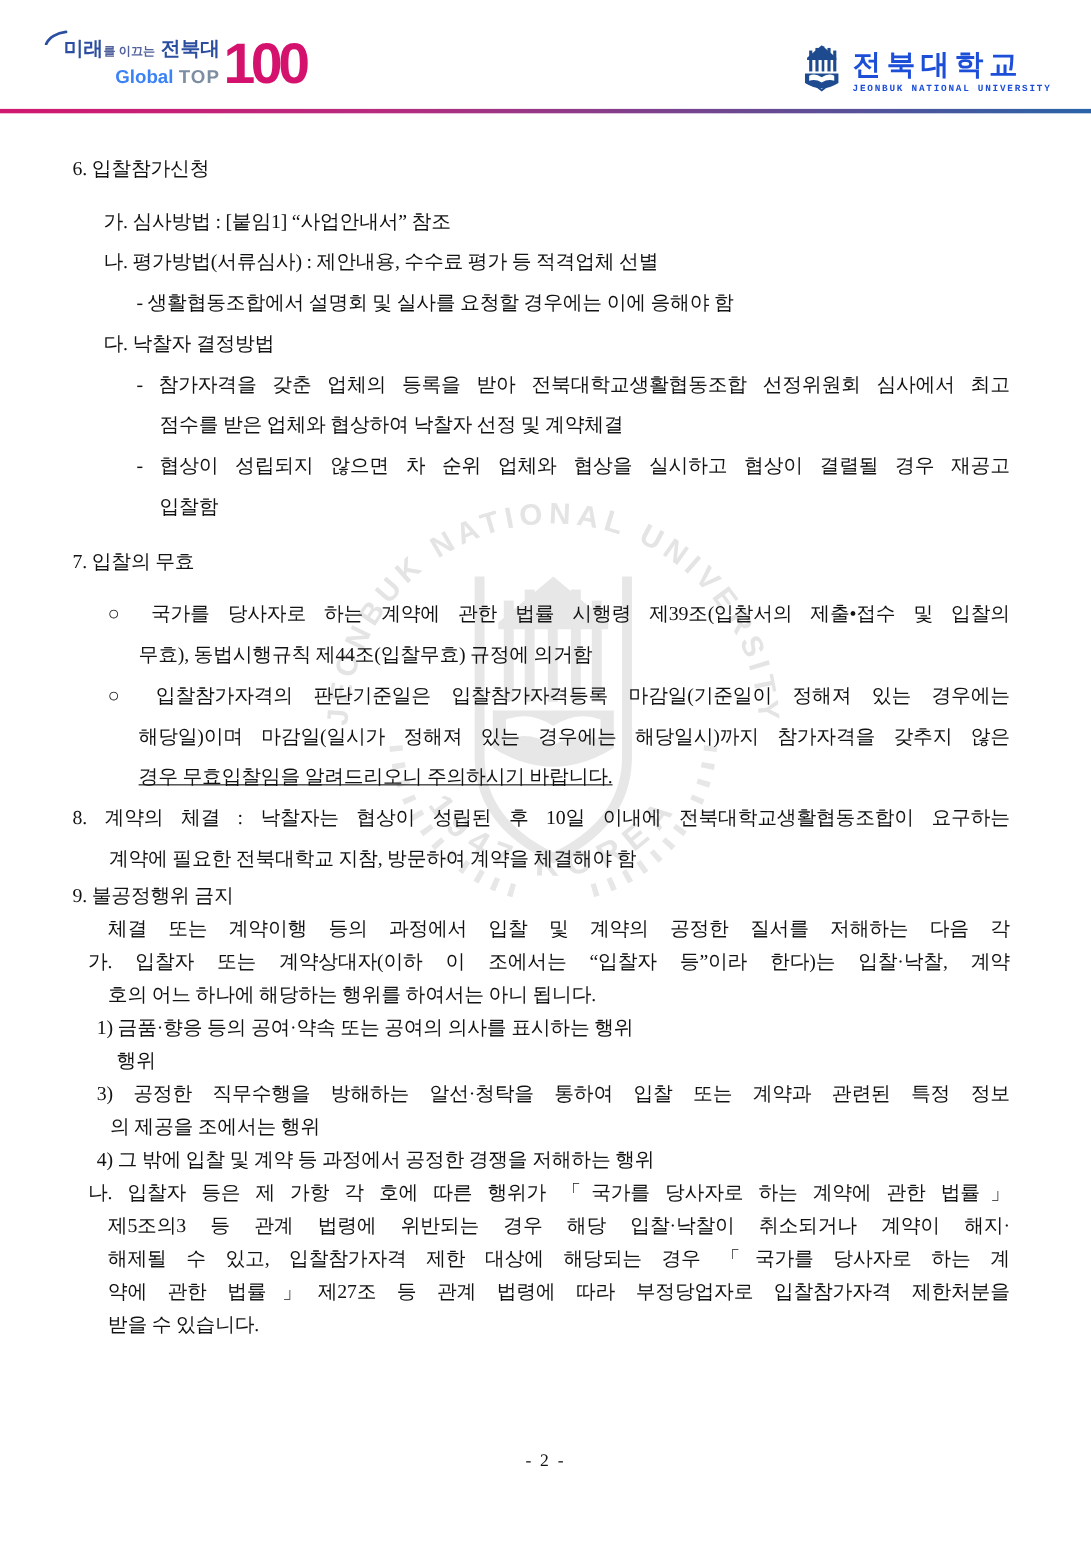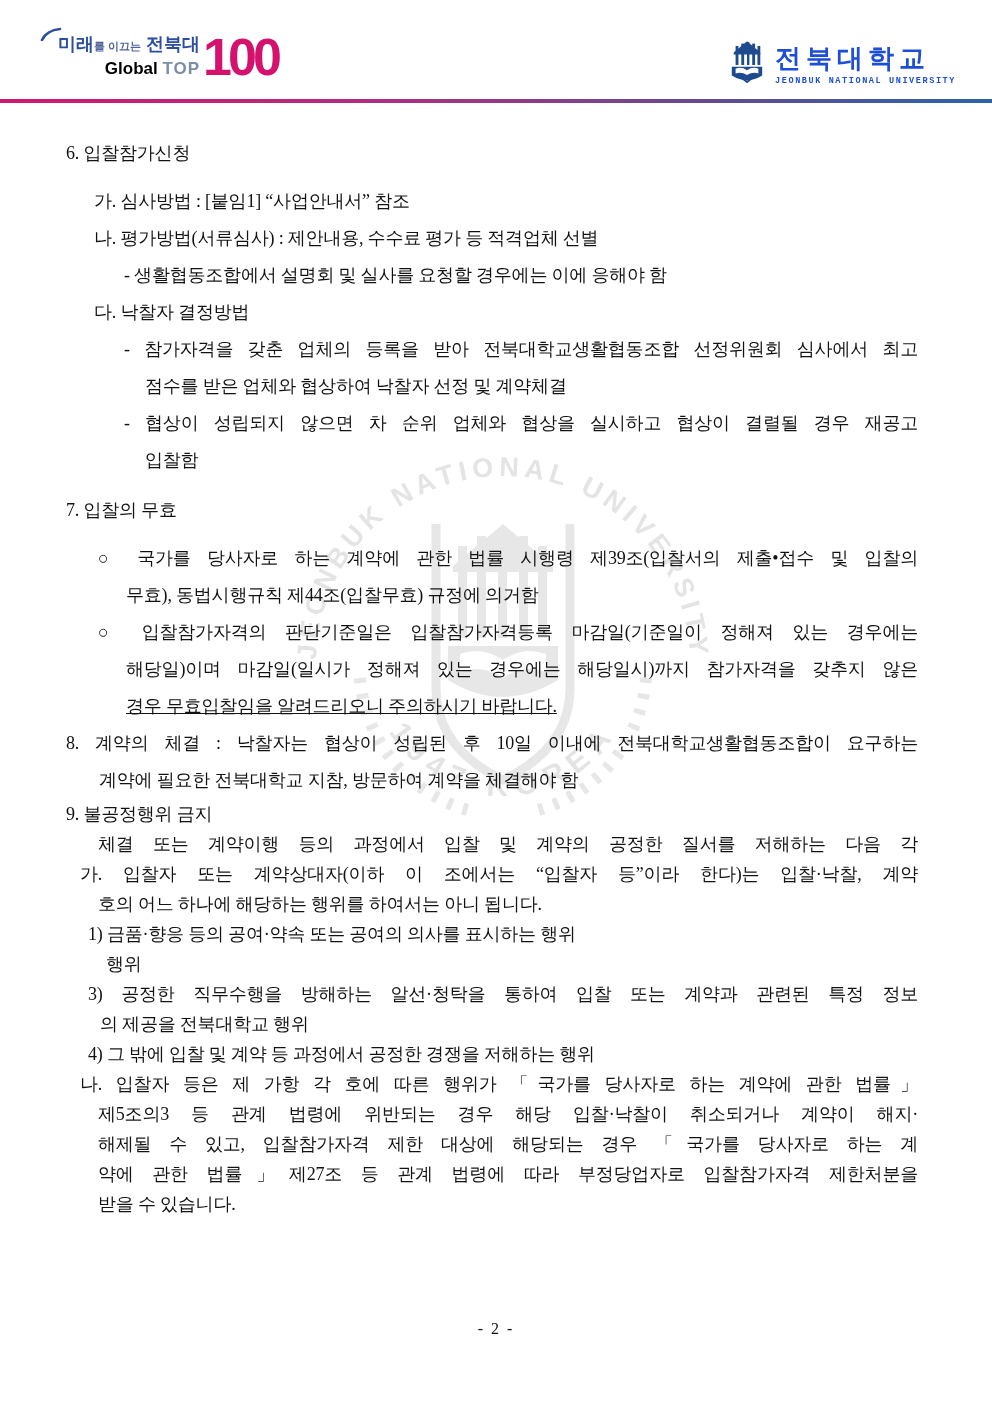--- a/index.html
+++ b/index.html
@@ -8,21 +8,21 @@
     font-family:"Liberation Serif","DejaVu Serif",serif;color:#121212;
   }
   
   .header{position:absolute;top:0;left:0;width:992px;height:110px;background:#fff;}
   .logo-left{position:absolute;left:42px;top:34px;display:flex;align-items:flex-end;}
   .ll-text{text-align:right;font-family:"Liberation Sans",sans-serif;}
   .ll-line1{font-size:18px;font-weight:bold;color:#2b4ea0;position:relative;padding-left:16px;line-height:20px;white-space:nowrap;}
   .ll-line1 .small{font-size:11px;font-weight:600;color:#50619c;}
   .swoosh{position:absolute;left:-2px;top:-9px;}
   .ll-line2{font-size:17px;font-weight:bold;margin-top:3px;white-space:nowrap;}
-  .ll-line2 .global{color:#000000;}
+  .ll-line2 .global{color:#3b82f6;}
   .ll-line2 .top{color:#7d8ea3;font-weight:600;letter-spacing:1px;}
   .ll-100{font-family:"Liberation Sans",sans-serif;font-weight:800;font-size:52px;line-height:0.85;color:#d4126e;letter-spacing:-4px;margin-left:3px;}
   .logo-right{position:absolute;right:36px;top:40px;display:flex;align-items:center;gap:9px;}
   .lr-text{font-family:Liberation Mono, monospace;color:#1d4ed8;}
   .lr-ko{font-size:26px;font-weight:bold;letter-spacing:5px;line-height:26px;white-space:nowrap;}
   .lr-en{font-size:8.5px;font-weight:bold;letter-spacing:1.6px;margin-top:3px;white-space:nowrap;}
   .rule{position:absolute;top:99px;left:0;width:992px;height:4px;
     background:linear-gradient(90deg,#d0186f 0%,#b72b7e 35%,#72458f 65%,#2a64a8 100%);}
   
   .watermark{position:absolute;left:268px;top:428px;pointer-events:none;}
@@ -144,21 +144,21 @@
       <div class="ln" style="padding-left: 33px;">계약에 필요한 전북대학교 지참, 방문하여 계약을 체결해야 함</div>
     </section>
     <section class="sec tight sec-9">
       <div class="ln" style="padding-left: 0px;">9. 불공정행위 금지</div>
       <div class="ln full" style="padding-left: 32px;">체결 또는 계약이행 등의 과정에서 입찰 및 계약의 공정한 질서를 저해하는 다음 각</div>
       <div class="ln full" style="padding-left: 14px;">가. 입찰자 또는 계약상대자(이하 이 조에서는 “입찰자 등”이라 한다)는 입찰·낙찰, 계약</div>
       <div class="ln" style="padding-left: 32px;">호의 어느 하나에 해당하는 행위를 하여서는 아니 됩니다.</div>
       <div class="ln" style="padding-left: 22px;">1) 금품·향응 등의 공여·약속 또는 공여의 의사를 표시하는 행위</div>
       <div class="ln" style="padding-left: 40px;">행위</div>
       <div class="ln full" style="padding-left: 22px;">3) 공정한 직무수행을 방해하는 알선·청탁을 통하여 입찰 또는 계약과 관련된 특정 정보</div>
-      <div class="ln" style="padding-left: 34px;">의 제공을 전북대학교 행위</div>
+      <div class="ln" style="padding-left: 34px;">의 제공을 조에서는 행위</div>
       <div class="ln" style="padding-left: 22px;">4) 그 밖에 입찰 및 계약 등 과정에서 공정한 경쟁을 저해하는 행위</div>
       <div class="ln full" style="padding-left: 14px;">나. 입찰자 등은 제 가항 각 호에 따른 행위가 「국가를 당사자로 하는 계약에 관한 법률」</div>
       <div class="ln full" style="padding-left: 32px;">제5조의3 등 관계 법령에 위반되는 경우 해당 입찰·낙찰이 취소되거나 계약이 해지·</div>
       <div class="ln full" style="padding-left: 32px;">해제될 수 있고, 입찰참가자격 제한 대상에 해당되는 경우 「국가를 당사자로 하는 계</div>
       <div class="ln full" style="padding-left: 32px;">약에 관한 법률」제27조 등 관계 법령에 따라 부정당업자로 입찰참가자격 제한처분을</div>
       <div class="ln" style="padding-left: 32px;">받을 수 있습니다.</div>
     </section>
   </main>
 
 <div class="footer">- 2 -</div>

